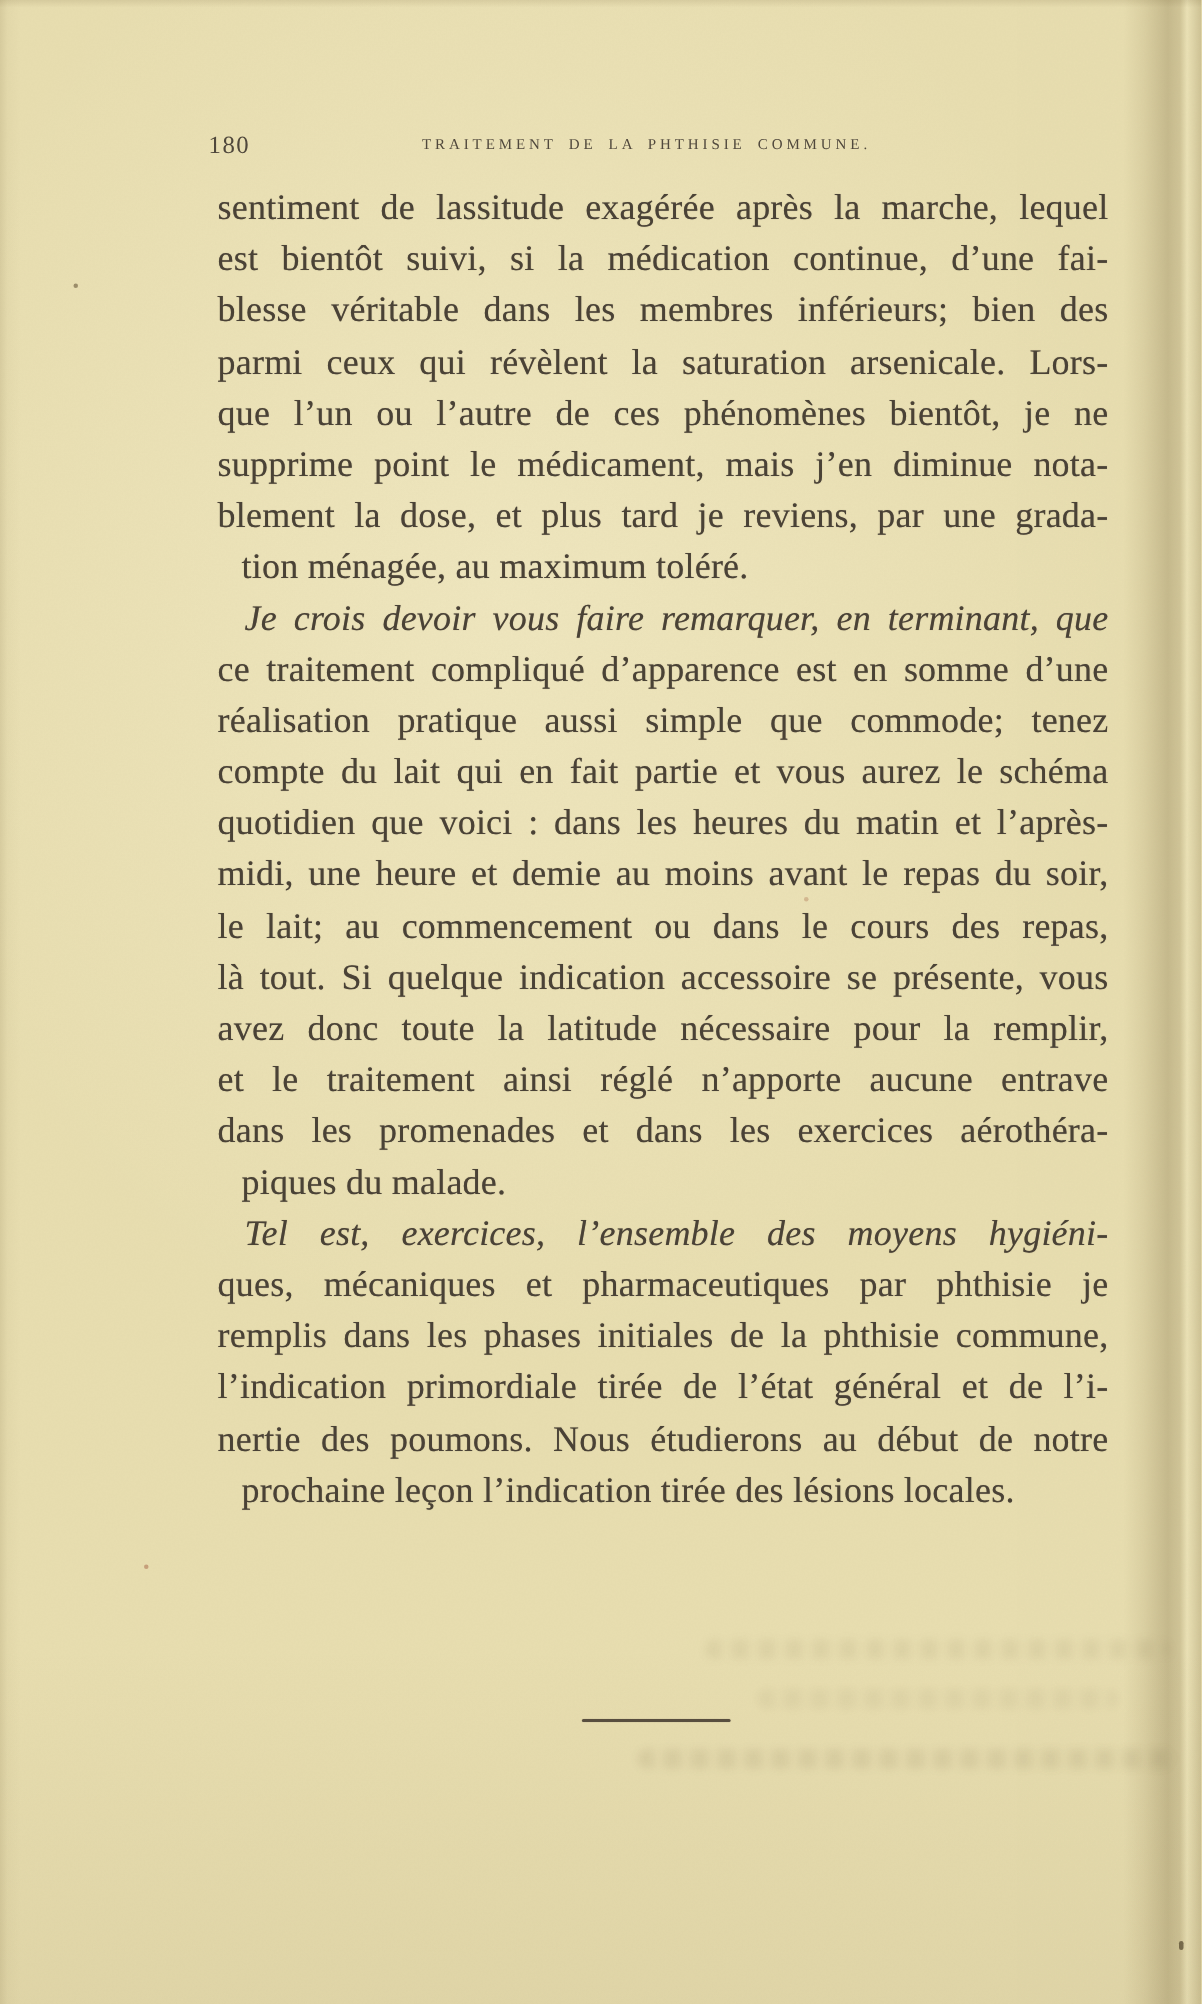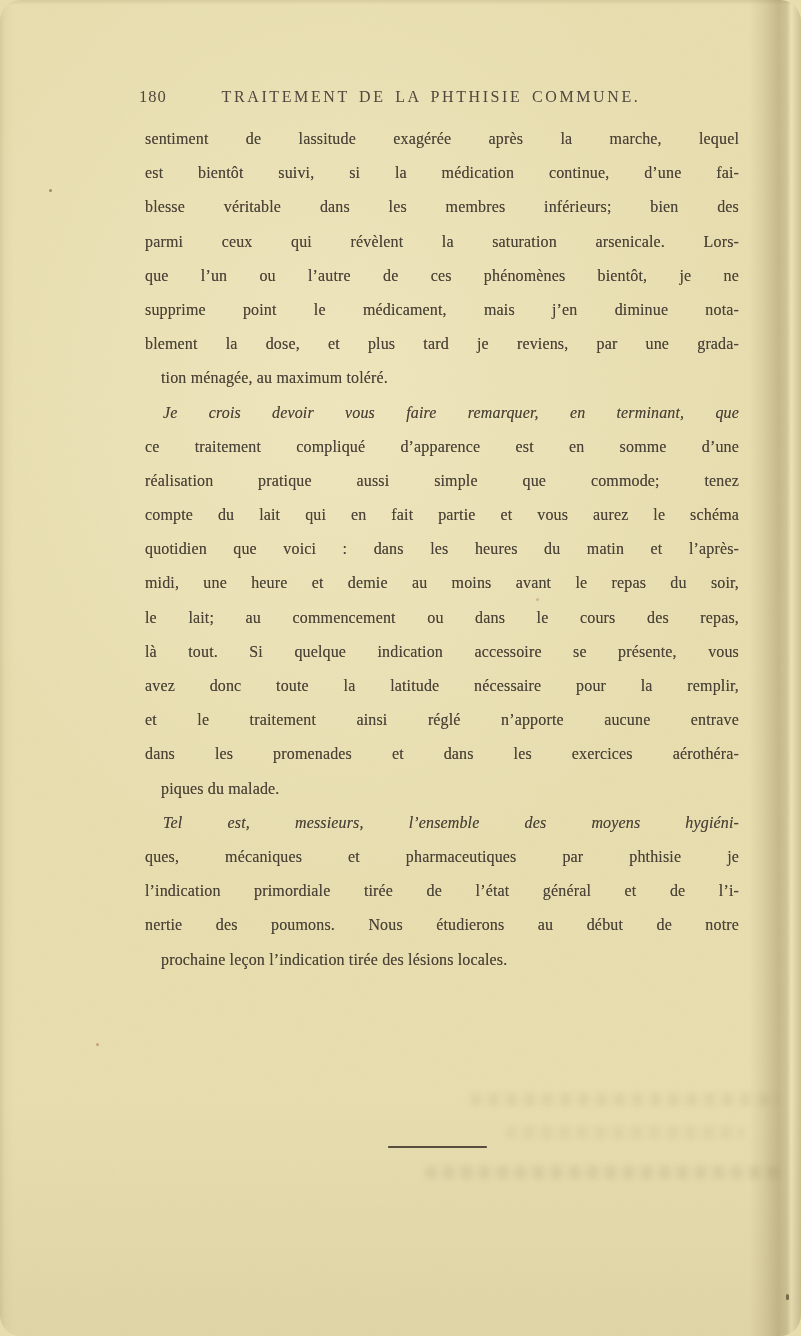--- a/index.html
+++ b/index.html
@@ -26,47 +26,46 @@
         rgba(110,90,45,0) 0%,
         rgba(110,90,45,0) 93.5%,
         rgba(108,88,44,0.10) 95.2%,
         rgba(100,82,40,0.26) 97.2%,
         rgba(100,82,40,0.18) 98.2%,
         rgba(245,238,200,0.25) 98.8%,
         rgba(100,82,40,0.20) 100%),
       
       radial-gradient(ellipse 75% 55% at 42% 30%, rgba(252,246,218,0.35), rgba(252,246,218,0) 70%),
       #e8deb0;
-    border-radius: 21px;
   }
   .grain { position: absolute; inset: 0; opacity: 0.05; pointer-events: none; }
 
   
   .header {
     position: absolute;
     left: 145px; top: 87px; width: 594px; height: 22px;
     color: #50483c;
   }
   .page-number {
     position: absolute; left: -6px; top: 0;
     font-size: 16.5px; letter-spacing: 1px; line-height: 20px;
   }
   .running-title {
     display: block; text-align: center;
     transform: translateX(-11px);
-    font-size: 16px; letter-spacing: 2.6px; word-spacing: 3px;
+    font-size: 10px; letter-spacing: 2.6px; word-spacing: 3px;
     line-height: 20px; white-space: nowrap;
   }
 
   
   .body-text {
     position: absolute;
     left: 145px; top: 122px; width: 594px;
     color: #4a4236;
-    font-size: 16px;
+    font-size: 24px;
     letter-spacing: 0.15px;
     text-shadow: 0 0 0.5px rgba(74,66,54,0.55);
   }
   .para { margin: 0; }
   .line {
     height: 34.2px; line-height: 34.2px;
     text-align: justify;
     text-align-last: justify;
     white-space: nowrap;
     overflow: visible;
@@ -140,22 +139,23 @@
         <div class="line">quotidien que voici : dans les heures du matin et l’après-</div>
         <div class="line">midi, une heure et demie au moins avant le repas du soir,</div>
         <div class="line">le lait; au commencement ou dans le cours des repas,</div>
         <div class="line">là tout. Si quelque indication accessoire se présente, vous</div>
         <div class="line">avez donc toute la latitude nécessaire pour la remplir,</div>
         <div class="line">et le traitement ainsi réglé n’apporte aucune entrave</div>
         <div class="line">dans les promenades et dans les exercices aérothéra-</div>
         <div class="line para-end">piques du malade.</div>
       </div>
       <div class="para">
-        <div class="line indent">Tel est, messieurs, l’ensemble des moyens hygiéni-</div>
+        <div class="line indent">Tel est, exercices, l’ensemble des moyens hygiéni-</div>
         <div class="line">ques, mécaniques et pharmaceutiques par phthisie je</div>
+        <div class="line">remplis dans les phases initiales de la phthisie commune,</div>
         <div class="line">l’indication primordiale tirée de l’état général et de l’i-</div>
         <div class="line">nertie des poumons. Nous étudierons au début de notre</div>
         <div class="line para-end">prochaine leçon l’indication tirée des lésions locales.</div>
       </div>
     </div>
 
   <div class="end-rule"></div>
 
   <div class="ghost ghost-1"></div>
   <div class="ghost ghost-2"></div>

